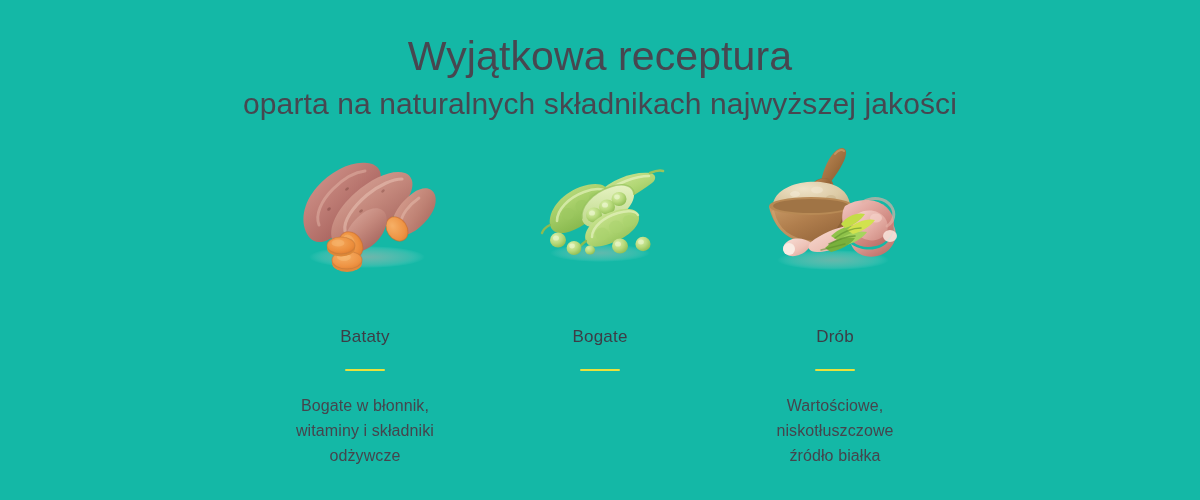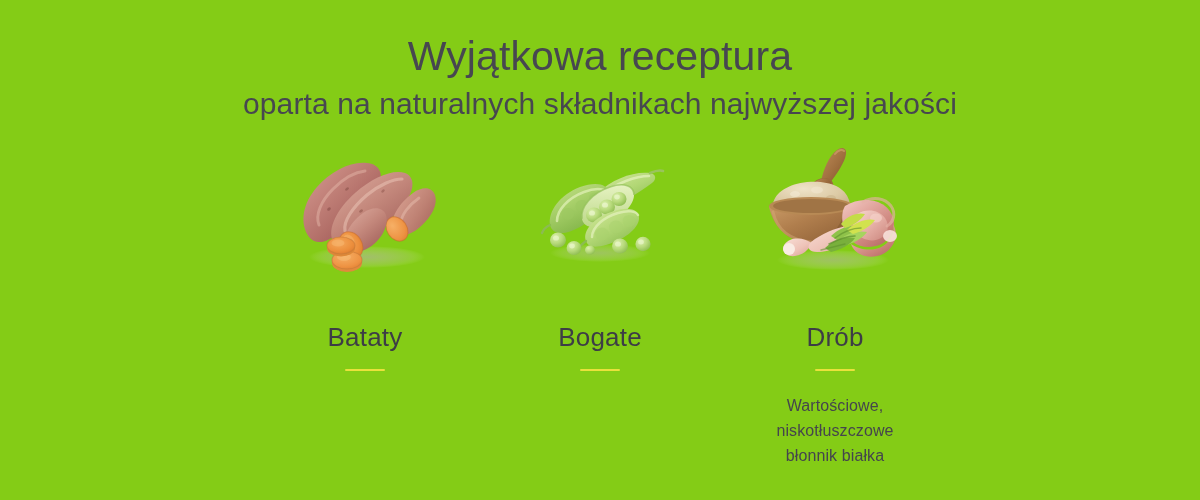--- a/index.html
+++ b/index.html
@@ -11,21 +11,21 @@
     width: 1200px;
     height: 500px;
     overflow: hidden;
     font-family: "Liberation Sans", "DejaVu Sans", sans-serif;
     -webkit-font-smoothing: antialiased;
   }
   .page {
     position: relative;
     width: 1200px;
     height: 500px;
-    background: #84cc16;
+    background: #14b8a6;
   }
 
   
   .headline {
     position: absolute;
     top: 6px;
     left: 0;
     width: 1200px;
     text-align: center;
     color: #474750;
@@ -59,21 +59,21 @@
     height: 140px;
     display: flex;
     align-items: center;
     justify-content: center;
   }
   .thumb svg { display: block; }
 
   .col-title {
     margin-top: 44px;
     color: #3d3d46;
-    font-size: 26px;
+    font-size: 17px;
     font-weight: 300;
     line-height: 26px;
     letter-spacing: 0.2px;
     text-align: right;
   }
   .divider {
     margin-top: 19px;
     width: 40px;
     height: 2px;
     background: #e9e13c;
@@ -168,20 +168,23 @@
           <ellipse cx="55" cy="112" rx="7" ry="4" fill="#f8bd78" opacity="0.5"></ellipse>
 
           <ellipse cx="52" cy="103" rx="14" ry="8.5" fill="#dd8838"></ellipse>
           <ellipse cx="52" cy="100.5" rx="14" ry="8.5" fill="url(#fleshA)"></ellipse>
           <ellipse cx="52" cy="100.5" rx="14" ry="8.5" fill="none" stroke="#c47a3a" stroke-width="1.1" opacity="0.55"></ellipse>
           <ellipse cx="49" cy="98" rx="6.5" ry="3.6" fill="#f8bd78" opacity="0.45"></ellipse>
         </svg>
       </div>
       <div class="col-title">Bataty</div>
       <div class="divider"></div>
+      <div class="col-desc">Bogate w błonnik,
+witaminy i składniki
+odżywcze</div>
     </div>
 
     <div class="column">
       <div class="thumb">
         <svg width="152" height="130" viewBox="0 0 152 130" aria-hidden="true">
           <defs>
             <linearGradient id="podA" x1="0" y1="0" x2="0.6" y2="1">
               <stop offset="0%" stop-color="#c7e08d"></stop>
               <stop offset="45%" stop-color="#a8d06a"></stop>
               <stop offset="100%" stop-color="#7fb246"></stop>
@@ -333,17 +336,17 @@
           <path d="M82 80 C88 72 98 68 106 70 C102 76 94 82 86 84 Z" fill="#c4dc46"></path>
           <path d="M70 100 C78 96 88 92 96 92" fill="none" stroke="#5d8f2c" stroke-width="1.6" stroke-linecap="round" opacity="0.7"></path>
           <path d="M76 94 C84 88 94 84 102 84" fill="none" stroke="#5d8f2c" stroke-width="1.5" stroke-linecap="round" opacity="0.6"></path>
           <path d="M62 106 C70 104 78 102 86 100" fill="none" stroke="#5d8f2c" stroke-width="1.4" stroke-linecap="round" opacity="0.55"></path>
         </svg>
       </div>
       <div class="col-title">Drób</div>
       <div class="divider"></div>
       <div class="col-desc">Wartościowe,
 niskotłuszczowe
-błonnik białka</div>
+źródło białka</div>
     </div>
 
   </div>
 </div>
 
 </body></html>

